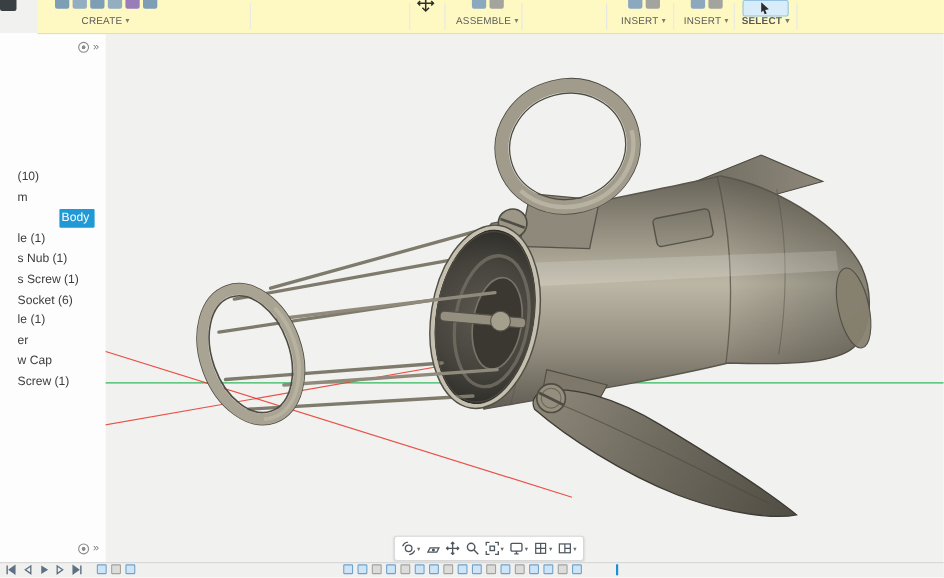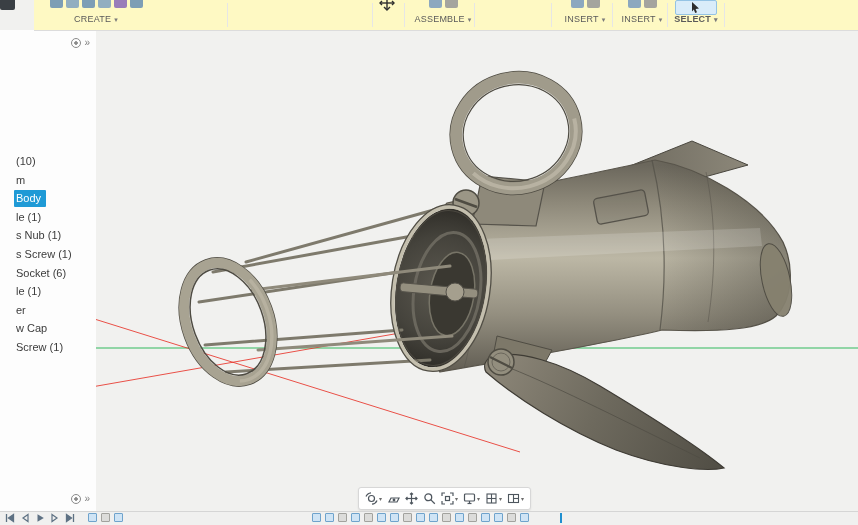--- a/index.html
+++ b/index.html
@@ -25,21 +25,21 @@
   
   .browser{position:absolute;left:0;top:30px;width:96px;height:482px;background:#fdfdfd;z-index:5;}
   .panel-toggle{position:absolute;right:6px;display:flex;align-items:center;gap:3px;cursor:pointer;}
   .tgl-circle{width:8px;height:8px;border:1.5px solid #8a8a8a;border-radius:50%;
               background:radial-gradient(circle,#8a8a8a 0 1.5px,transparent 2px);}
   .tgl-arrows{font-size:10px;color:#7d7d7d;line-height:1;}
   .bitems{position:absolute;left:0;top:122px;right:0;}
   .bitem{height:18.6px;line-height:18.6px;font-size:11px;color:#3c3c3c;padding-left:14px;
          white-space:nowrap;cursor:default;}
   .bitem .lbl{display:inline-block;line-height:14px;padding:1px 2px;}
-  .bitem.selected .lbl{background:#1f9ad6;color:#fff;padding:1px 5px 2px 2px;border-radius:1px;}
+  .bitem.selected .lbl{background:#1f9ad6;color:#fff;padding:1px 5px 2px 2px;border-radius:1px;margin-left:40px;}
   
   .navbar{position:absolute;left:358px;top:487px;height:21px;background:#ffffff;
           border:1px solid #d7d7d7;border-radius:3px;display:flex;align-items:center;
           padding:0 4px;gap:1px;z-index:6;box-shadow:0 1px 2px rgba(0,0,0,.08);}
   .nbtn{display:flex;align-items:center;justify-content:center;height:17px;padding:0 2px;
         cursor:pointer;border-radius:2px;}
   .nbtn svg{display:block;}
   .ncaret{font-size:6px;color:#6d6d6d;margin-left:1px;}
   
   .timeline{position:absolute;left:0;bottom:0;width:858px;height:13px;background:#f0f0ef;

